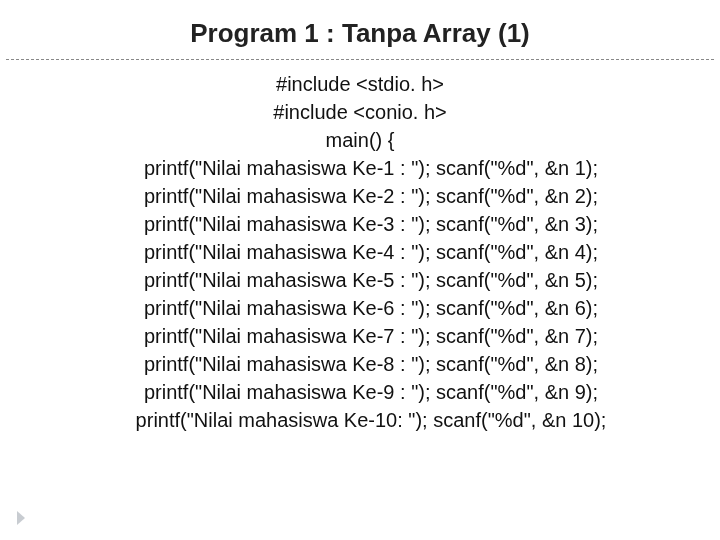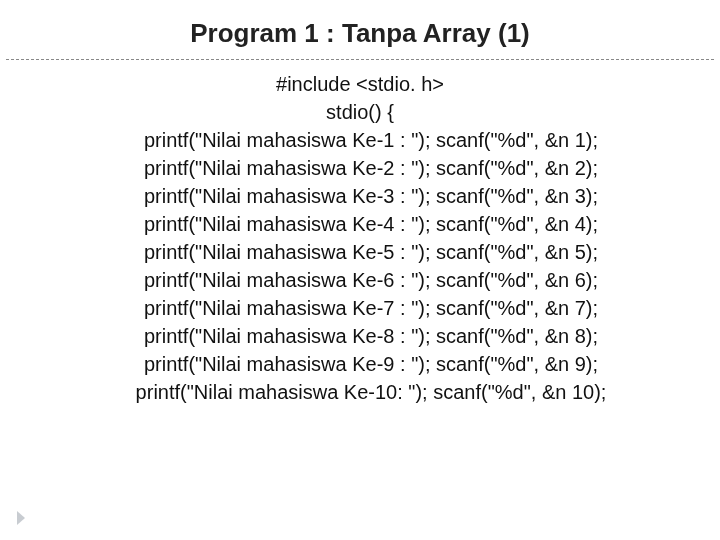--- a/index.html
+++ b/index.html
@@ -45,21 +45,22 @@
   }
 </style>
 </head>
 <body>
 
 <div class="title">Program 1 : Tanpa Array (1)</div>
 <hr class="hr">
 
 <div class="code">
   <div class="ln">#include &lt;stdio. h&gt;</div>
-  <div class="ln">stdio() {</div>
+  <div class="ln">#include &lt;conio. h&gt;</div>
+  <div class="ln">main() {</div>
   <div class="ln indent">printf("Nilai mahasiswa Ke-1 : "); scanf("%d", &amp;n 1);</div>
   <div class="ln indent">printf("Nilai mahasiswa Ke-2 : "); scanf("%d", &amp;n 2);</div>
   <div class="ln indent">printf("Nilai mahasiswa Ke-3 : "); scanf("%d", &amp;n 3);</div>
   <div class="ln indent">printf("Nilai mahasiswa Ke-4 : "); scanf("%d", &amp;n 4);</div>
   <div class="ln indent">printf("Nilai mahasiswa Ke-5 : "); scanf("%d", &amp;n 5);</div>
   <div class="ln indent">printf("Nilai mahasiswa Ke-6 : "); scanf("%d", &amp;n 6);</div>
   <div class="ln indent">printf("Nilai mahasiswa Ke-7 : "); scanf("%d", &amp;n 7);</div>
   <div class="ln indent">printf("Nilai mahasiswa Ke-8 : "); scanf("%d", &amp;n 8);</div>
   <div class="ln indent">printf("Nilai mahasiswa Ke-9 : "); scanf("%d", &amp;n 9);</div>
   <div class="ln indent">printf("Nilai mahasiswa Ke-10: "); scanf("%d", &amp;n 10);</div>

